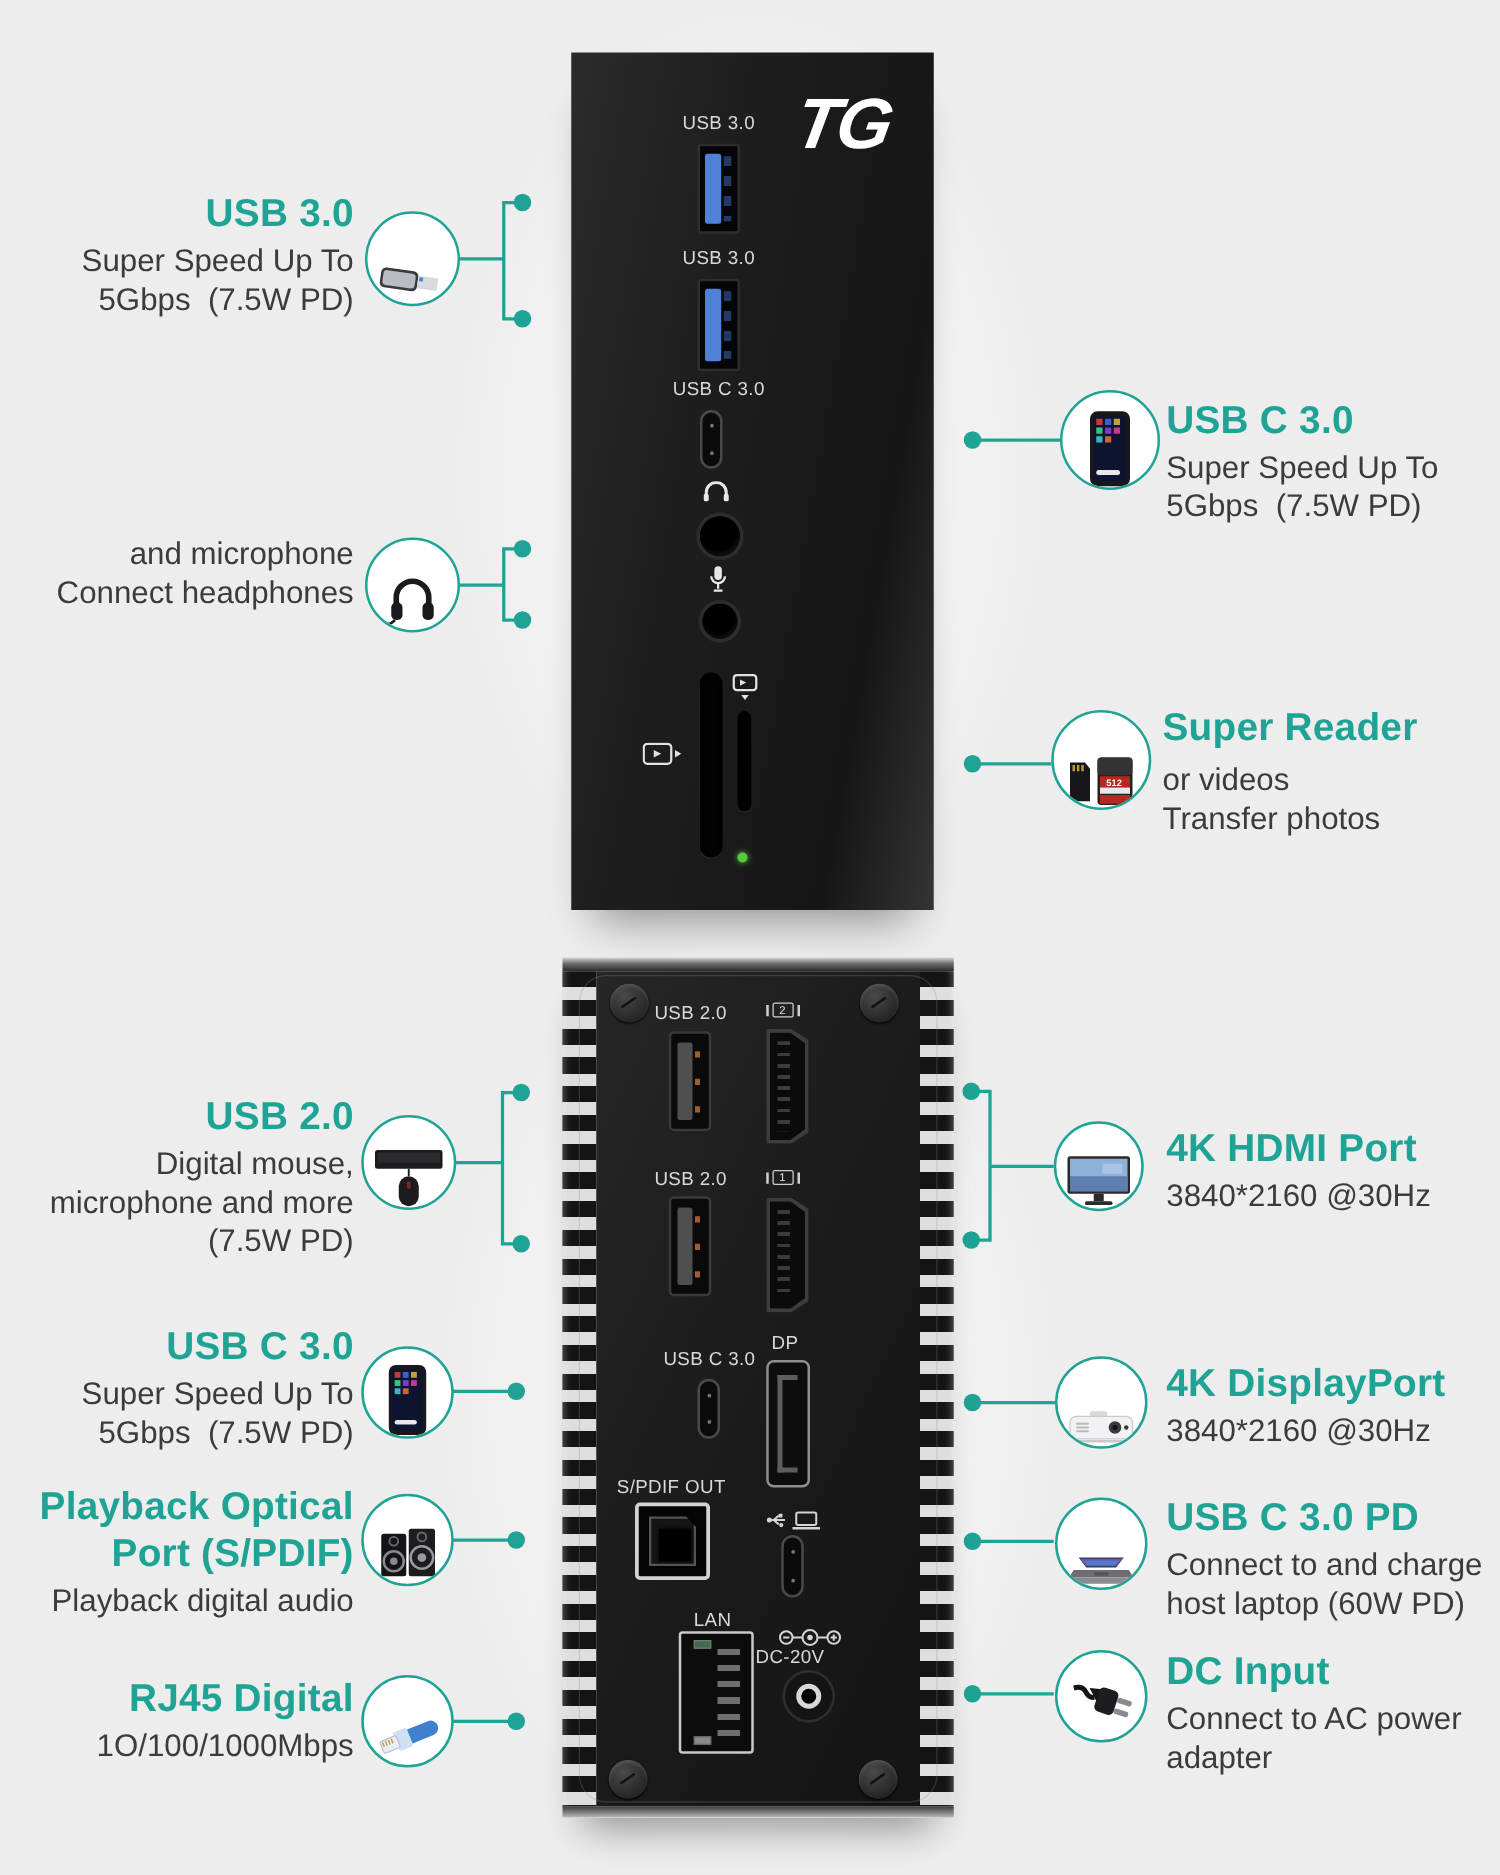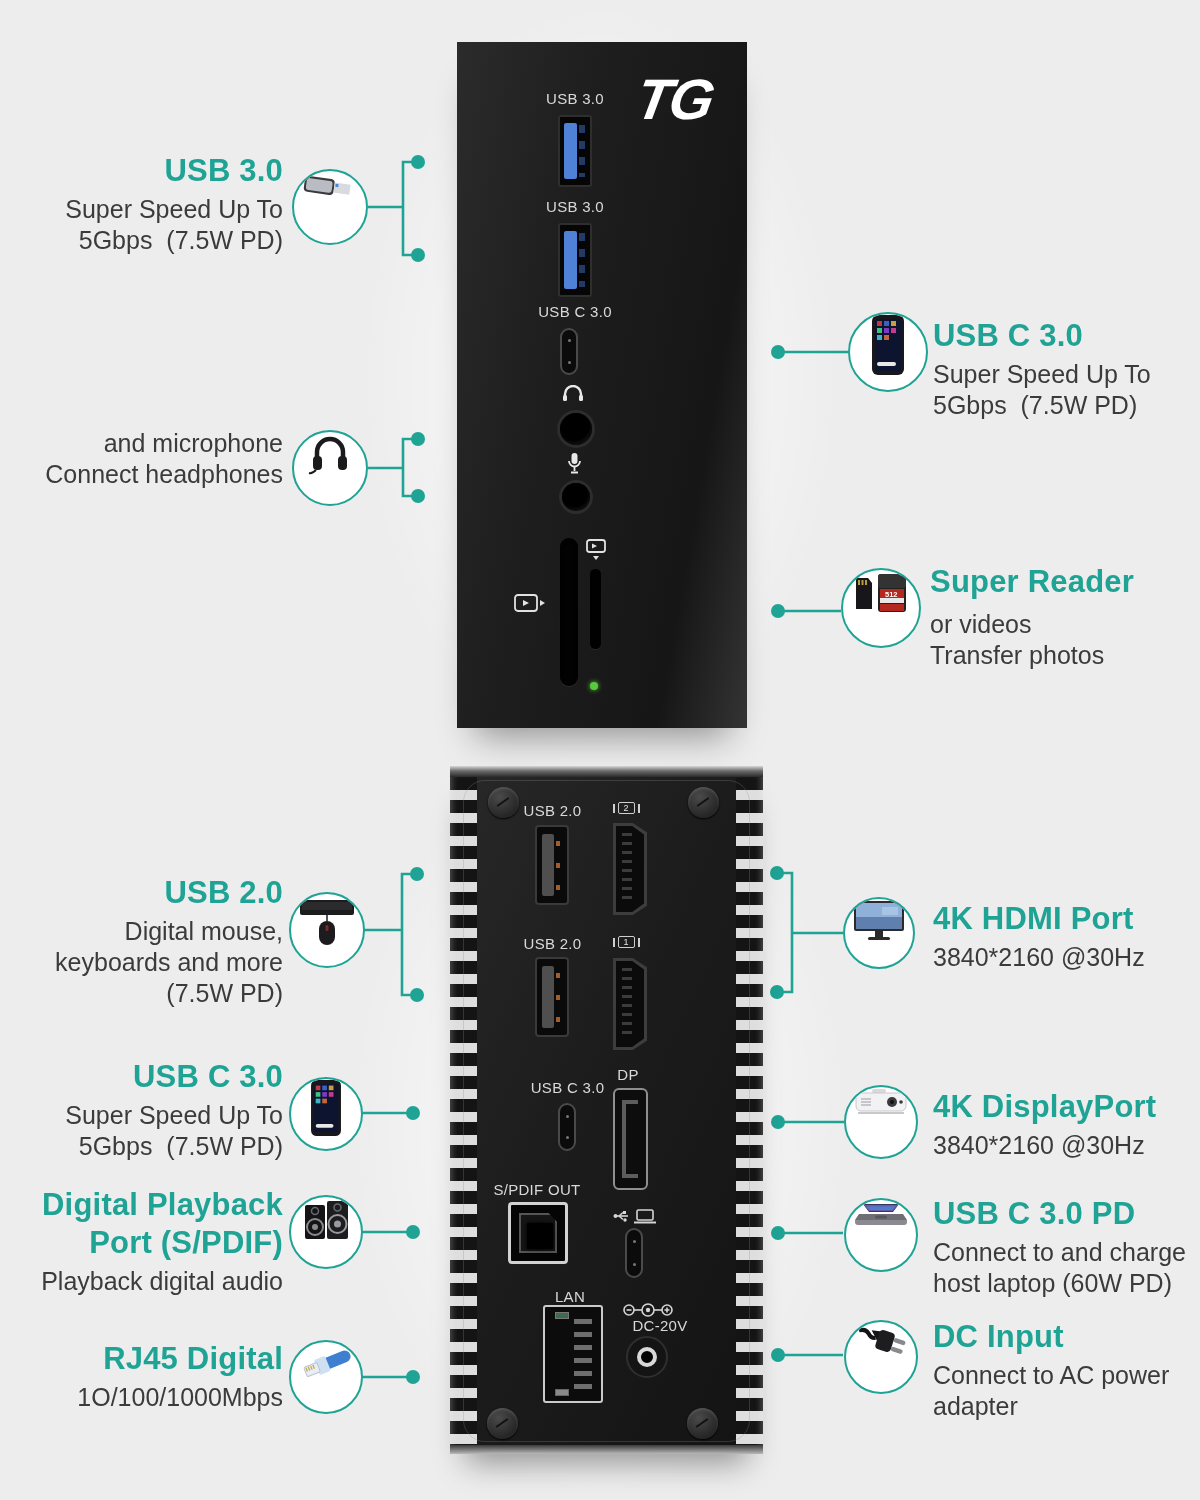--- a/index.html
+++ b/index.html
@@ -22,21 +22,21 @@
   
   .callout{position:absolute;}
   .callout .c-title{color:var(--accent);font-size:31px;font-weight:bold;line-height:38px;letter-spacing:.2px}
   .callout .c-line{color:var(--text);font-size:25px;line-height:31px;white-space:pre}
   .callout.left{text-align:right;width:283px;left:0}
   .callout.right{text-align:left;width:270px}
   .callout .gap{height:4px}
 
   
   .icircle{position:absolute;background:#fff;border:2px solid var(--accent);border-radius:50%;
-           display:flex;align-items:flex-start;justify-content:center;overflow:hidden}
+           display:flex;align-items:flex-end;justify-content:center;overflow:hidden}
 
   
   .device-front{position:absolute;left:457px;top:42px;width:290px;height:686px;
     background:linear-gradient(100deg,#2b2b2b 0%,#1e1e1e 35%,#161616 78%,#343434 100%);
     box-shadow:0 26px 34px -18px rgba(0,0,0,.4);}
   .device-back{position:absolute;left:450px;top:766px;width:313px;height:688px;
     box-shadow:0 24px 30px -16px rgba(0,0,0,.4);}
   .db-cap-top{position:absolute;left:0;top:0;width:100%;height:11px;
     background:linear-gradient(#d6d6d6,#6b6b6b 45%,#2a2a2a);}
   .db-cap-bottom{position:absolute;left:0;bottom:0;width:100%;height:9px;
@@ -328,21 +328,21 @@
             <path d="M4.5 7 H9.5"></path>
             <path d="M12 7 H20"></path>
             <circle cx="26" cy="7" r="6"></circle>
             <path d="M32 7 H40"></path>
             <circle cx="45" cy="7" r="5"></circle>
             <path d="M42.5 7 H47.5 M45 4.5 V9.5"></path>
           </g>
           <circle cx="26" cy="7" r="2.2" fill="#d5d5d5"></circle>
         </svg>
     </div>
-    <div class="plabel" style="left:180px;top:551px;width:60px">DC-20V</div>
+    <div class="plabel" style="left:152px;top:551px;width:60px">DC-20V</div>
     <div class="dcjack" style="left:176px;top:570px">
         <span class="ring"></span>
       </div>
 
     <div class="screw" style="left:37px;top:642px"></div>
     <div class="screw" style="left:237px;top:642px"></div>
   </div>
 
   <div class="callout left" style="top:152px">
     <div class="c-title">USB 3.0</div>
@@ -419,21 +419,21 @@
           <rect x="28" y="34" width="24" height="7" fill="#b4281f"></rect>
           <text x="33" y="26.5" font-size="7.5" font-weight="bold" fill="#fff" font-family="Liberation Sans, sans-serif">512</text>
         </g>
       </svg>
   </div>
 
   <div class="callout left" style="top:874px">
     <div class="c-title">USB 2.0</div>
     <div class="gap"></div>
     <div class="c-line">Digital mouse,</div>
-    <div class="c-line">keyboards and more</div>
+    <div class="c-line">microphone and more</div>
     <div class="c-line">(7.5W PD)</div>
   </div>
   <div class="icircle ic" style="left:289px;top:892px;width:76px;height:76px">
     <svg width="58" height="52" viewBox="0 0 58 52">
         <rect x="2" y="6" width="54" height="15" rx="2" fill="#1c1c1e"></rect>
         <rect x="4" y="8" width="50" height="8" fill="#2b2b2e"></rect>
         <g fill="#1c1c1e">
           <path d="M29 21 v6" stroke="#1c1c1e" stroke-width="1.5"></path>
           <rect x="21" y="27" width="16" height="24" rx="8"></rect>
         </g>
@@ -459,21 +459,21 @@
           <rect x="13" y="14" width="5" height="5" fill="#7e3ac4"></rect>
           <rect x="20" y="14" width="5" height="5" fill="#c43a8e"></rect>
           <rect x="6" y="21" width="5" height="5" fill="#3ab5c4"></rect>
           <rect x="13" y="21" width="5" height="5" fill="#c4663a"></rect>
           <rect x="6" y="48" width="19" height="4" rx="2" fill="#e8e8e8"></rect>
         </g>
       </svg>
   </div>
 
   <div class="callout left" style="top:1186px">
-    <div class="c-title">Digital Playback</div>
+    <div class="c-title">Playback Optical</div>
     <div class="c-title">Port (S/PDIF)</div>
     <div class="gap"></div>
     <div class="c-line">Playback digital audio</div>
   </div>
   <div class="icircle ic" style="left:289px;top:1195px;width:74px;height:74px">
     <svg width="50" height="48" viewBox="0 0 50 48">
         <rect x="4" y="8" width="20" height="34" rx="2" fill="#141416"></rect>
         <rect x="26" y="4" width="21" height="38" rx="2" fill="#1d1d20"></rect>
         <circle cx="14" cy="30" r="8" fill="none" stroke="#8a8a8e" stroke-width="2"></circle>
         <circle cx="14" cy="30" r="3" fill="#8a8a8e"></circle>

